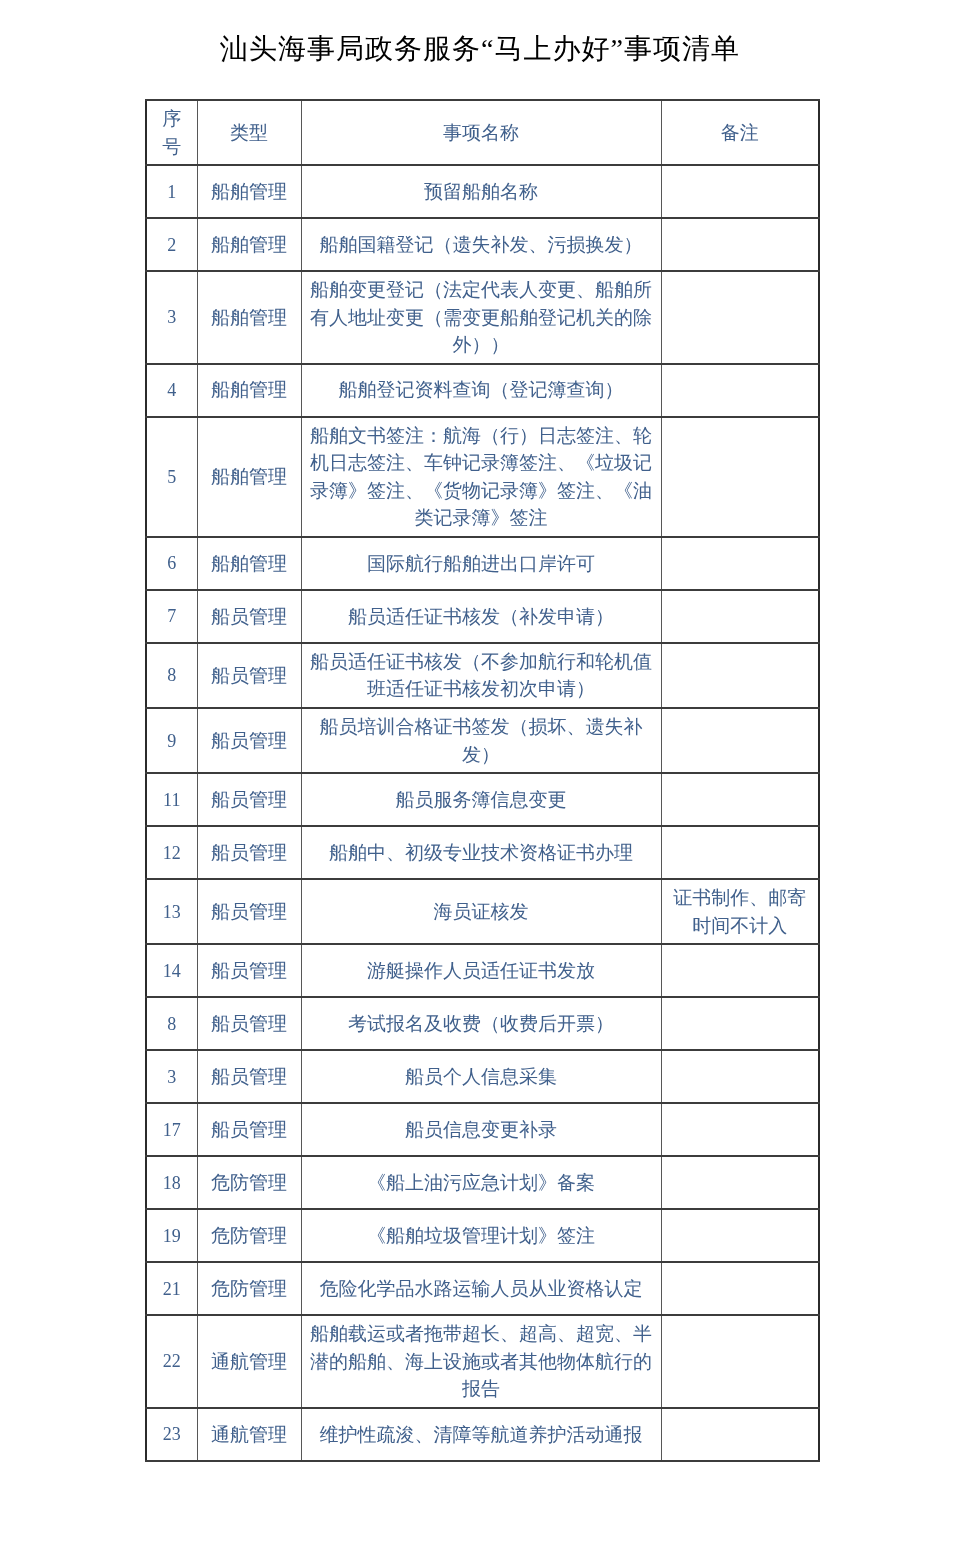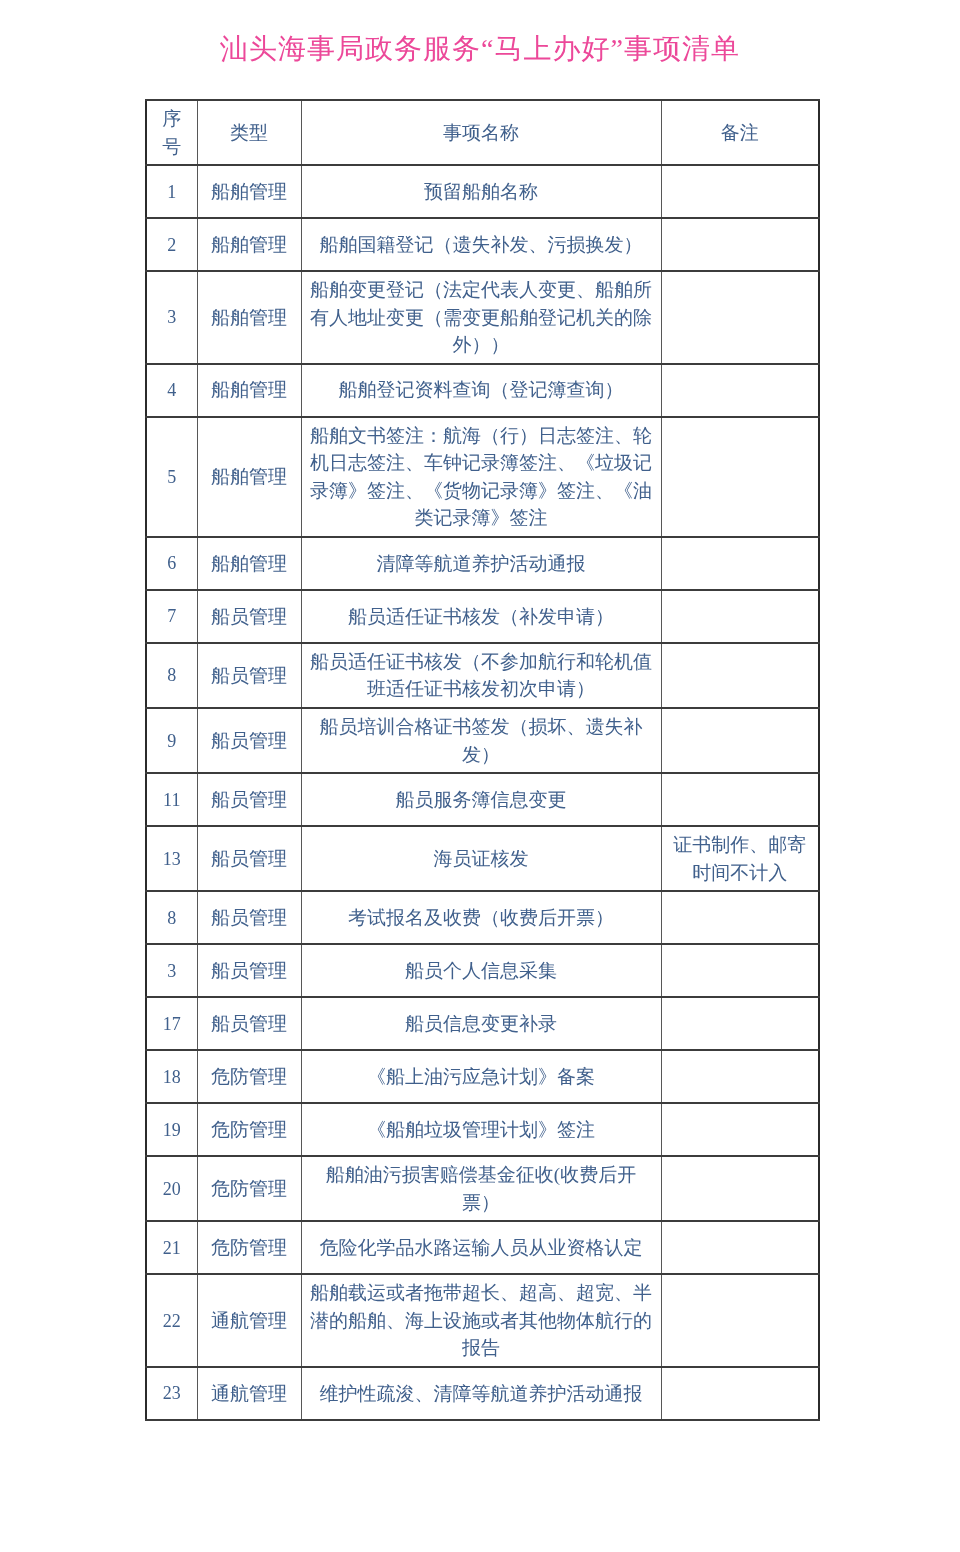--- a/index.html
+++ b/index.html
@@ -13,21 +13,21 @@
     font-family: "Liberation Serif", serif;
     color: #40608c;
     overflow: hidden;
   }
   .page-title {
     margin: 30px 0 0 0;
     text-align: center;
     font-size: 28px;
     font-weight: normal;
     letter-spacing: 1px;
-    color: #ec4899;
+    color: #000000;
   }
   table.items-table {
     border-collapse: collapse;
     table-layout: fixed;
     width: 673px;
     margin: 31px 0 0 145px;
     border: 2.5px solid #2b2b2b;
     color: #40608c;
   }
   .items-table th,
@@ -100,21 +100,21 @@
       </tr>
       <tr>
         <td class="cell-no">5</td>
         <td class="cell-type">船舶管理</td>
         <td class="cell-name">船舶文书签注：航海（行）日志签注、轮机日志签注、车钟记录簿签注、《垃圾记录簿》签注、《货物记录簿》签注、《油类记录簿》签注</td>
         <td class="cell-note"></td>
       </tr>
       <tr>
         <td class="cell-no">6</td>
         <td class="cell-type">船舶管理</td>
-        <td class="cell-name">清障等航道养护活动通报</td>
+        <td class="cell-name">国际航行船舶进出口岸许可</td>
         <td class="cell-note"></td>
       </tr>
       <tr>
         <td class="cell-no">7</td>
         <td class="cell-type">船员管理</td>
         <td class="cell-name">船员适任证书核发（补发申请）</td>
         <td class="cell-note"></td>
       </tr>
       <tr>
         <td class="cell-no">8</td>
@@ -125,27 +125,39 @@
       <tr>
         <td class="cell-no">9</td>
         <td class="cell-type">船员管理</td>
         <td class="cell-name">船员培训合格证书签发（损坏、遗失补发）</td>
         <td class="cell-note"></td>
       </tr>
       <tr>
         <td class="cell-no">11</td>
         <td class="cell-type">船员管理</td>
         <td class="cell-name">船员服务簿信息变更</td>
+        <td class="cell-note"></td>
+      </tr>
+      <tr>
+        <td class="cell-no">12</td>
+        <td class="cell-type">船员管理</td>
+        <td class="cell-name">船舶中、初级专业技术资格证书办理</td>
         <td class="cell-note"></td>
       </tr>
       <tr>
         <td class="cell-no">13</td>
         <td class="cell-type">船员管理</td>
         <td class="cell-name">海员证核发</td>
         <td class="cell-note">证书制作、邮寄时间不计入</td>
+      </tr>
+      <tr>
+        <td class="cell-no">14</td>
+        <td class="cell-type">船员管理</td>
+        <td class="cell-name">游艇操作人员适任证书发放</td>
+        <td class="cell-note"></td>
       </tr>
       <tr>
         <td class="cell-no">8</td>
         <td class="cell-type">船员管理</td>
         <td class="cell-name">考试报名及收费（收费后开票）</td>
         <td class="cell-note"></td>
       </tr>
       <tr>
         <td class="cell-no">3</td>
         <td class="cell-type">船员管理</td>
@@ -161,26 +173,20 @@
       <tr>
         <td class="cell-no">18</td>
         <td class="cell-type">危防管理</td>
         <td class="cell-name">《船上油污应急计划》备案</td>
         <td class="cell-note"></td>
       </tr>
       <tr>
         <td class="cell-no">19</td>
         <td class="cell-type">危防管理</td>
         <td class="cell-name">《船舶垃圾管理计划》签注</td>
-        <td class="cell-note"></td>
-      </tr>
-      <tr>
-        <td class="cell-no">20</td>
-        <td class="cell-type">危防管理</td>
-        <td class="cell-name">船舶油污损害赔偿基金征收(收费后开票）</td>
         <td class="cell-note"></td>
       </tr>
       <tr>
         <td class="cell-no">21</td>
         <td class="cell-type">危防管理</td>
         <td class="cell-name">危险化学品水路运输人员从业资格认定</td>
         <td class="cell-note"></td>
       </tr>
       <tr>
         <td class="cell-no">22</td>

